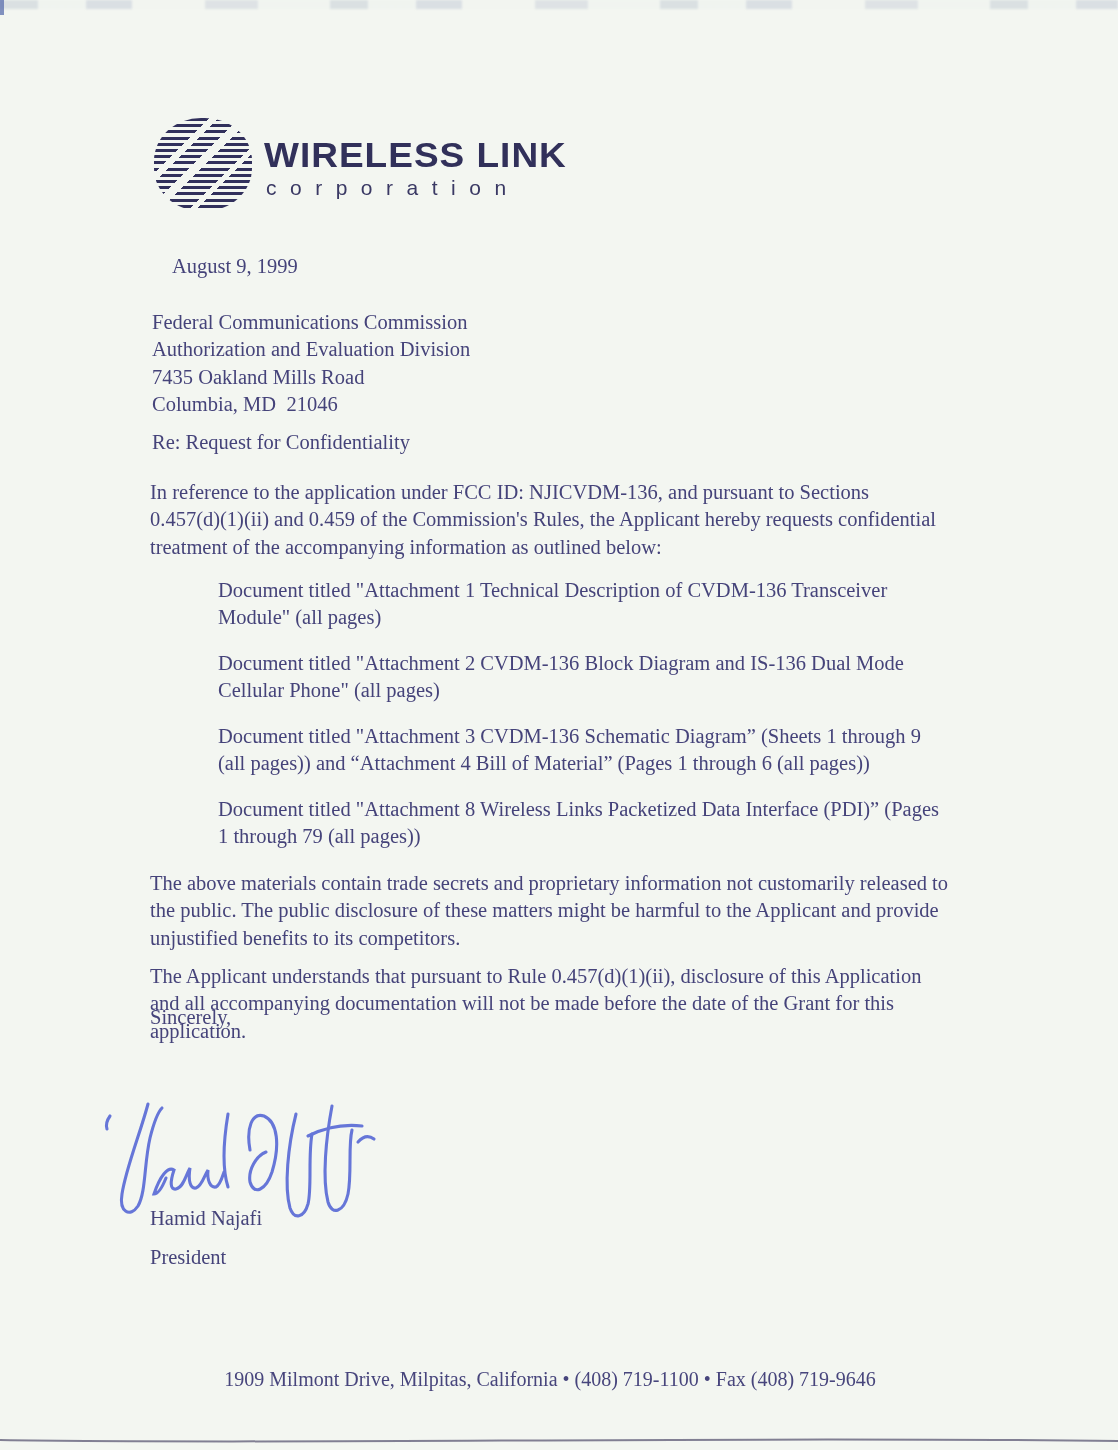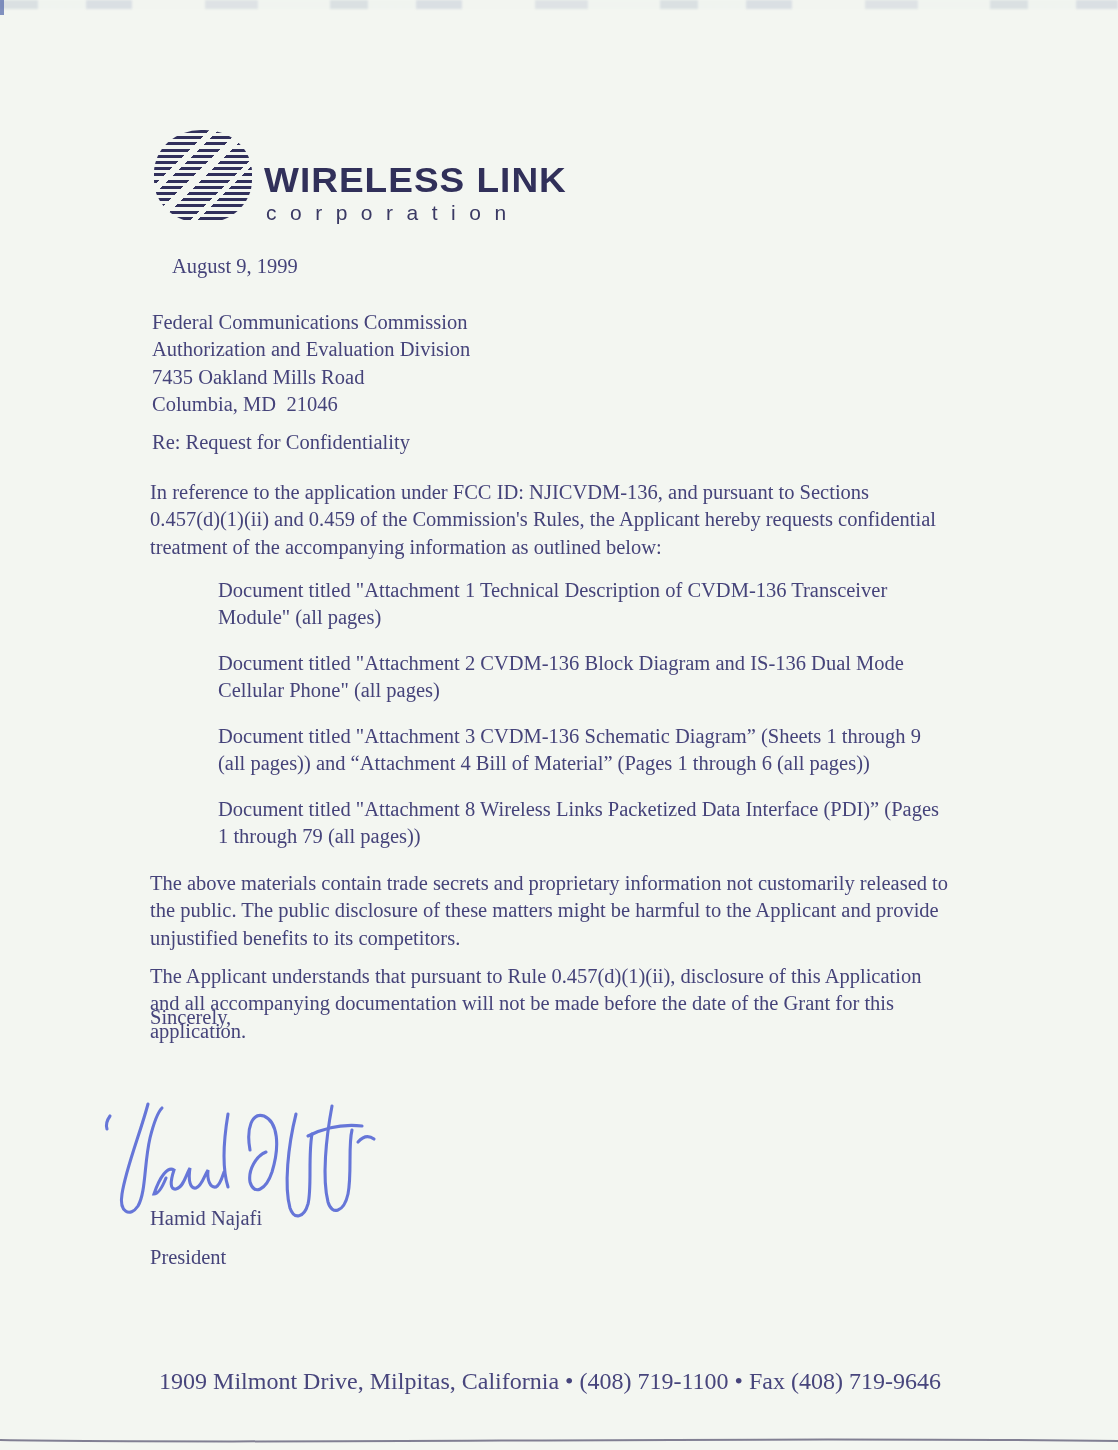--- a/index.html
+++ b/index.html
@@ -21,21 +21,21 @@
     filter:blur(1.2px);
   }
   .corner-tick{
     position:absolute;top:0;left:0;width:4px;height:15px;
     background:#5b6fae;opacity:.75;
   }
   
   .scan-bottom{position:absolute;left:0;top:0;width:1118px;height:1450px;pointer-events:none;}
 
   
-  .logo{position:absolute;left:154px;top:128px;display:flex;align-items:flex-end;}
+  .logo{position:absolute;left:154px;top:116px;display:flex;align-items:center;}
   .globe{
     width:98px;height:93px;margin-top:2px;
     border-radius:48% / 46%;
     background:
       linear-gradient(135deg,
         rgba(243,246,241,0) 0 29%, #f3f6f1 29% 34%,
         rgba(243,246,241,0) 34% 45%, #f3f6f1 45% 51%,
         rgba(243,246,241,0) 51% 66%, #f3f6f1 66% 70%,
         rgba(243,246,241,0) 70% 100%),
       repeating-linear-gradient(to bottom,
@@ -57,21 +57,21 @@
   .subject{left:152px;top:429px;}
   .para{left:150px;width:860px;}
   .doc{left:218px;width:790px;}
 
   .sig-svg{position:absolute;left:100px;top:1090px;}
   .sig-name{left:150px;top:1205px;}
   .sig-title{left:150px;top:1232px;margin-top:12px;}
 
   .footer{
     position:absolute;left:0;top:1368px;width:1100px;
-    text-align:center;font-size:24px;color:#47457c;
+    text-align:center;font-size:20px;color:#47457c;
   }
 </style>
 </head>
 <body>
 
 <div class="page">
 
   <div class="scan-top"></div>
   <div class="corner-tick"></div>
 

